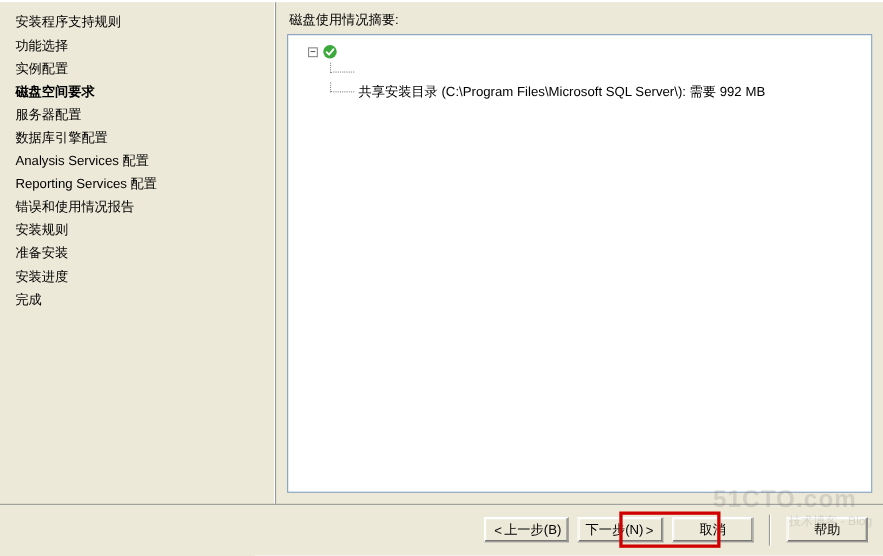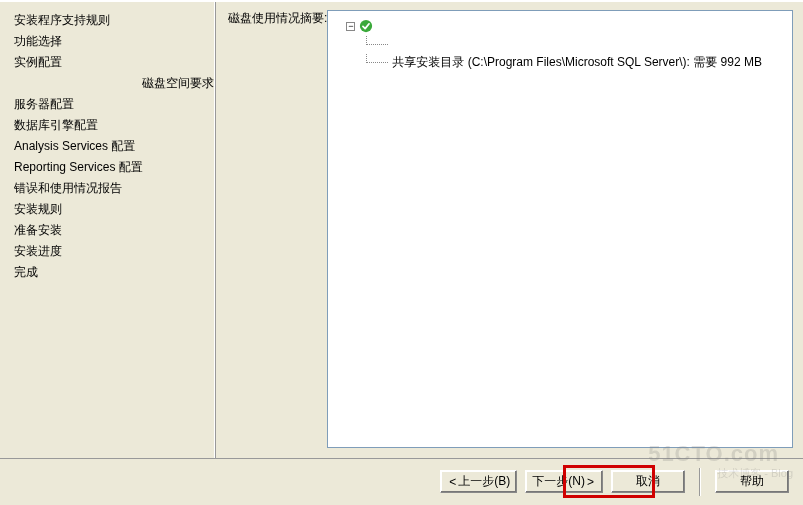--- a/index.html
+++ b/index.html
@@ -17,44 +17,43 @@
     position: relative;
     width: 100%;
     height: 100%;
     border-top: 2px solid #fff;
   }
   .content-row {
     display: flex;
     height: 456px;
   }
   .sidebar {
-    width: 215px;
+    width: 250px;
     height: 100%;
     padding: 8px 0 0 14px;
     border-right: 1px solid #fff;
   }
   .sidebar-item {
     display: block;
     padding: 3px 0;
     font-size: 12px;
     line-height: 15px;
     color: #000;
     cursor: pointer;
   }
   .sidebar-item.selected {
-    font-weight: normal;
-    text-align: right;
+    font-weight: bold;
   }
   .main-pane {
     flex: 1;
     height: 100%;
     padding: 8px 10px 10px 10px;
     border-left: 1px solid #999;
     display: flex;
-    flex-direction: row;
+    flex-direction: column;
   }
   .summary-label {
     padding: 0 0 4px 2px;
   }
   .tree-box {
     flex: 1;
     background: #fff;
     border: 1px solid #7F9DB9;
     padding: 6px 6px;
     overflow: auto;

